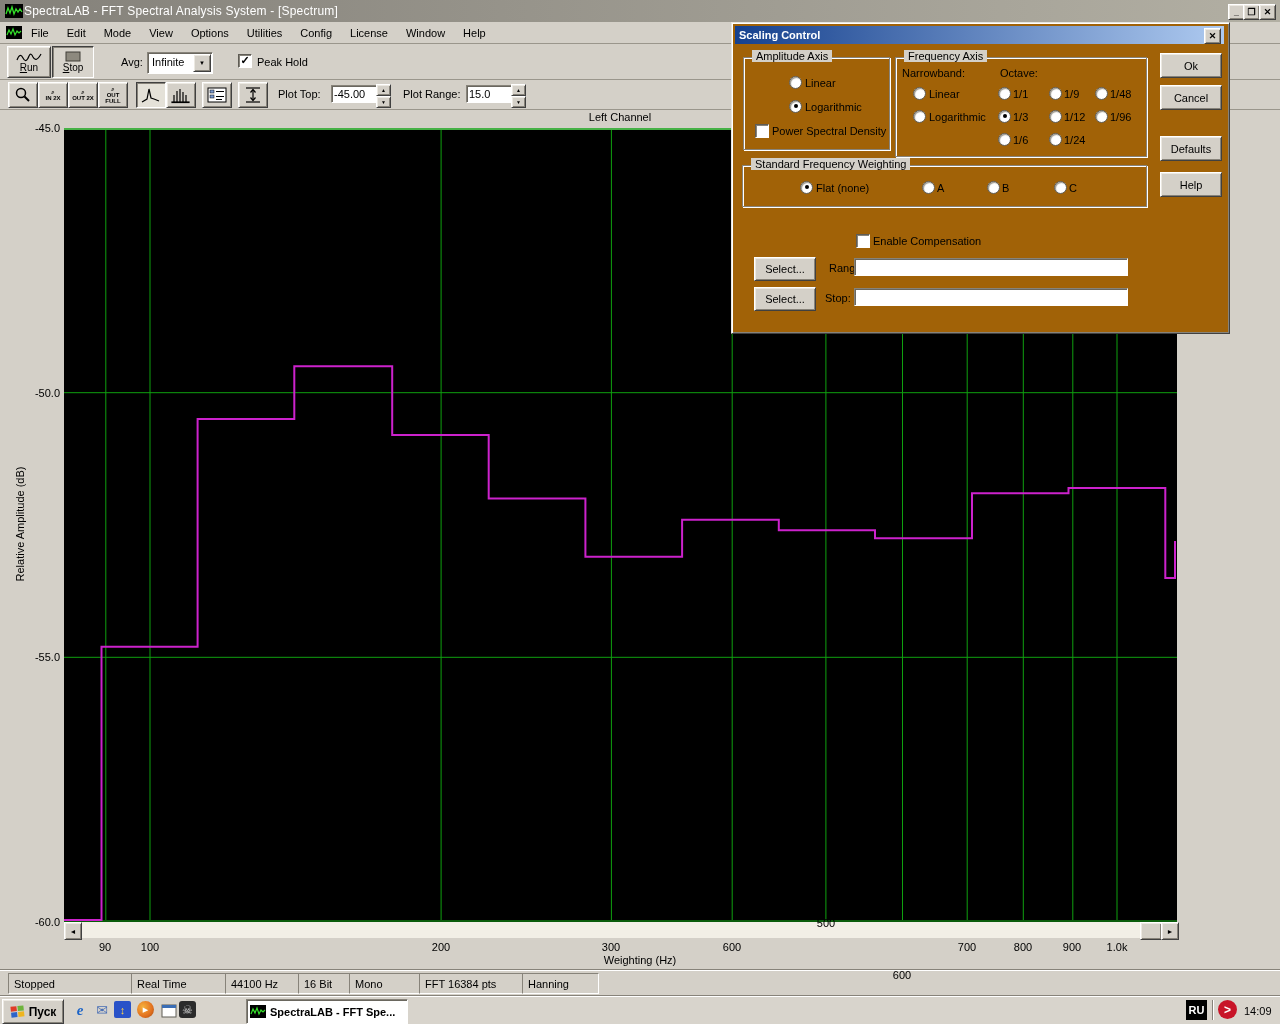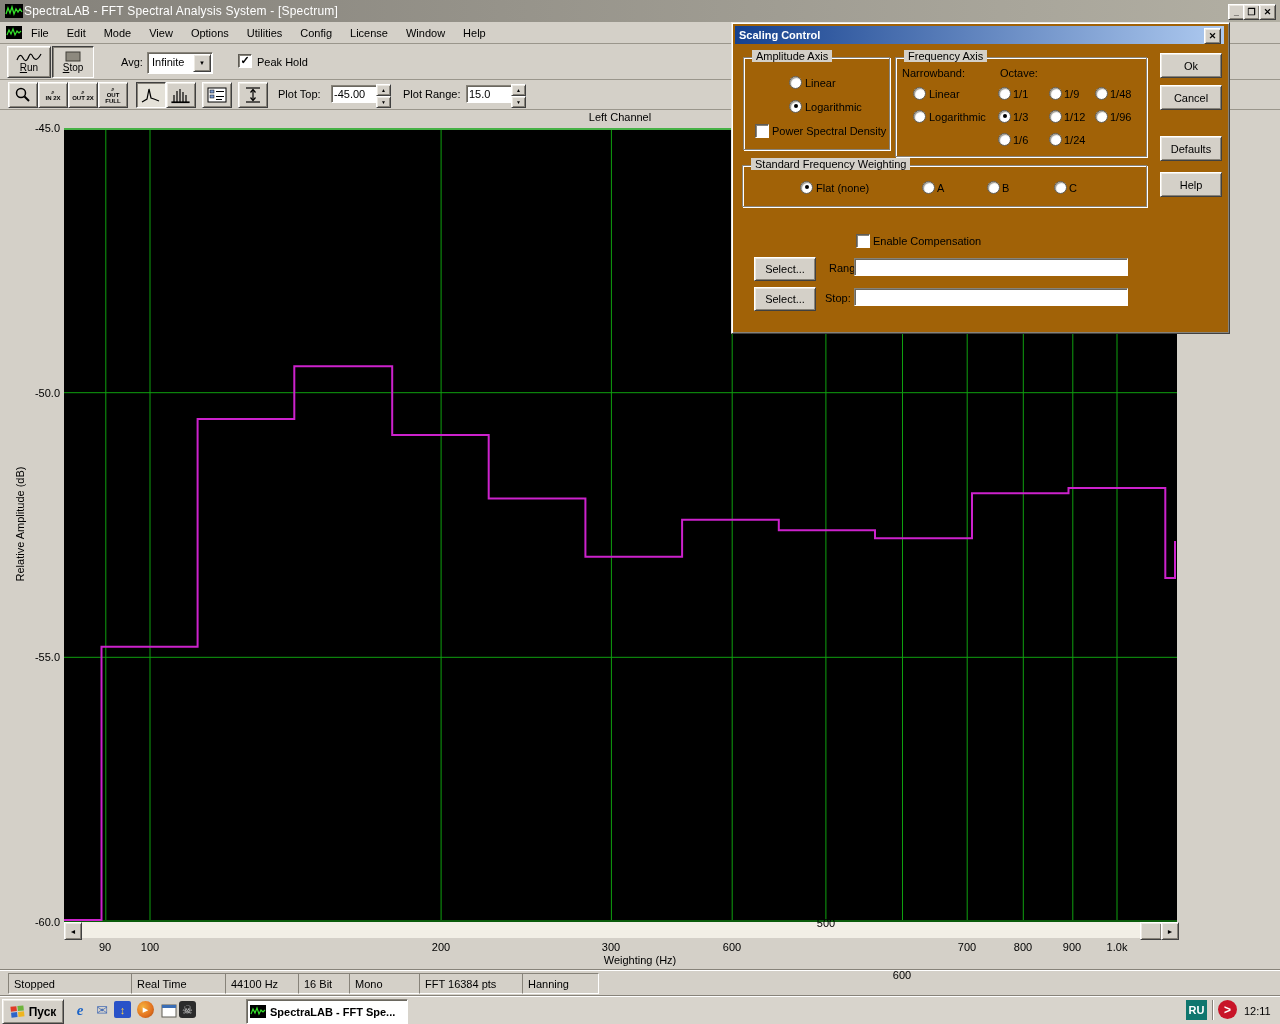--- a/index.html
+++ b/index.html
@@ -386,23 +386,23 @@
       </div>
 
     <div class="abs btn ins" style="left:246px;top:2px;width:160px;height:23px;background:#fff;justify-content:flex-start">
       <svg width="16" height="13" style="margin:0 4px 0 3px">
           <rect width="16" height="13" fill="#000"></rect>
           <polyline points="1,9 3,4 5,8 7,3 9,9 11,5 13,7 15,5" fill="none" stroke="#35e02a" stroke-width="1.2"></polyline>
         </svg>
       <span style="font-weight:bold">SpectraLAB - FFT Spe...</span>
     </div>
 
-    <div class="abs btn" style="left:1186px;top:3px;width:21px;height:20px;background:#0f766e;color:#fff;font-weight:bold">
+    <div class="abs btn" style="left:1186px;top:3px;width:21px;height:20px;background:#000000;color:#fff;font-weight:bold">
         <span>RU</span>
       </div>
     <div class="abs" style="left:1212px;top:3px;width:1px;height:20px;background:#87837a;box-shadow:1px 0 0 #fff"></div>
     <div class="abs ql" style="left:1218px;top:3px;width:19px;height:19px;background:#c81428;color:#fff;border-radius:50%;font-weight:bold;font-size:12px">
         <span>&gt;</span>
       </div>
-    <div class="abs" style="left:1244px;top:8px">12:11</div>
+    <div class="abs" style="left:1244px;top:8px">14:09</div>
   </div>
 
 </div>
 
 </body></html>

